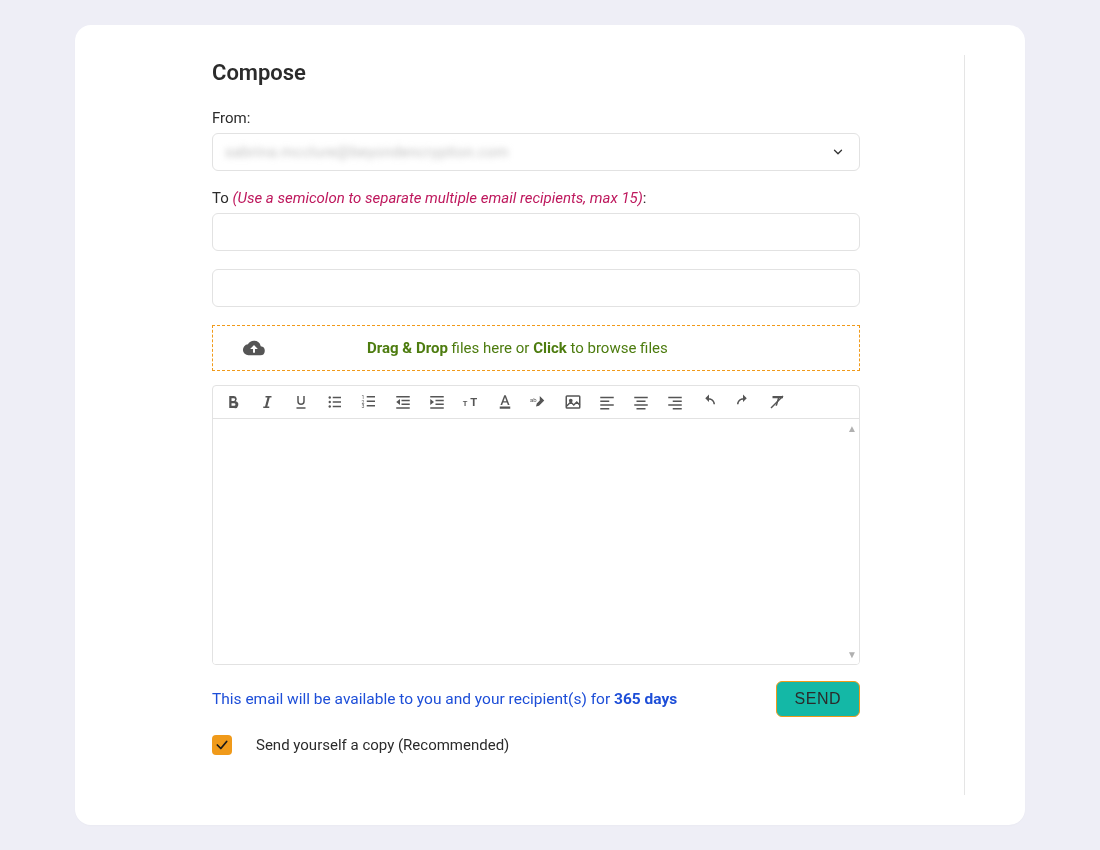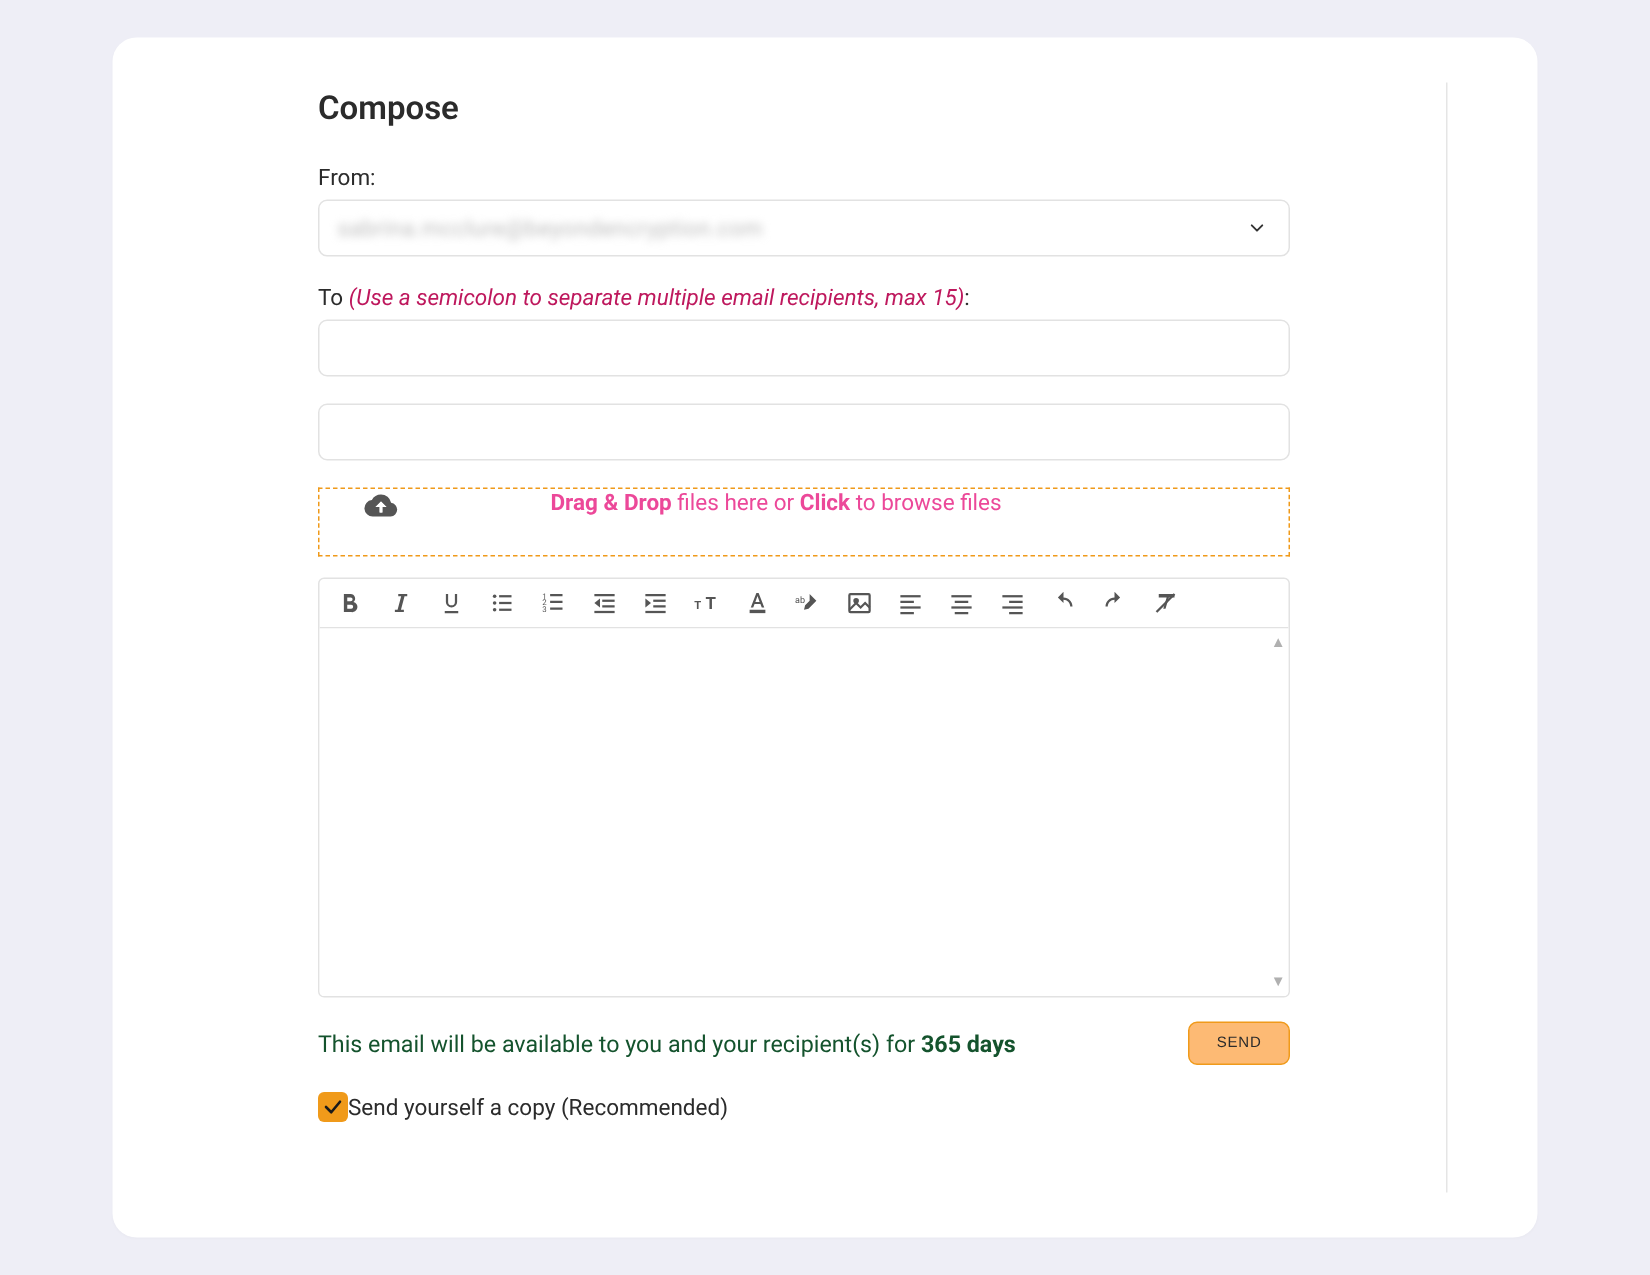--- a/index.html
+++ b/index.html
@@ -72,23 +72,24 @@
     right: 14px;
     top: 50%;
     transform: translateY(-50%);
   }
   .dropzone {
     width: 100%;
     border: 1px dashed #f09a1a;
     background: #fff;
     height: 46px;
     display: flex;
+    align-items: center;
     padding: 0 28px;
     font-size: 15px;
-    color: #ec4899;
+    color: #4d7c0f;
     margin-bottom: 14px;
   }
   .dropzone .cloud {
     margin-right: 100px;
     color: #555;
   }
   .dropzone .dz-text { flex: 0 0 auto; }
   .editor {
     border: 1px solid #e2e2e2;
     border-radius: 4px;
@@ -125,36 +126,36 @@
   .scroll-up { top: 4px; }
   .scroll-down { bottom: 4px; }
   .footer-row {
     display: flex;
     justify-content: space-between;
     align-items: center;
     margin-bottom: 18px;
   }
   .avail {
     font-size: 15.5px;
-    color: #14532d;
+    color: #1d4ed8;
   }
   .send-btn {
     border: 1.5px solid #f09a1a;
     color: #2b2b2b;
-    background: #fdba74;
+    background: #14b8a6;
     border-radius: 6px;
     padding: 8px 18px;
-    font-size: 10px;
+    font-size: 16px;
     letter-spacing: 0.5px;
     cursor: pointer;
   }
   .copy-row {
     display: flex;
     align-items: center;
-    gap: 0;
+    gap: 24px;
     font-size: 15px;
     color: #2b2b2b;
   }
   .chk {
     width: 20px;
     height: 20px;
     border-radius: 4px;
     background: #f09a1a;
     display: flex;
     align-items: center;

